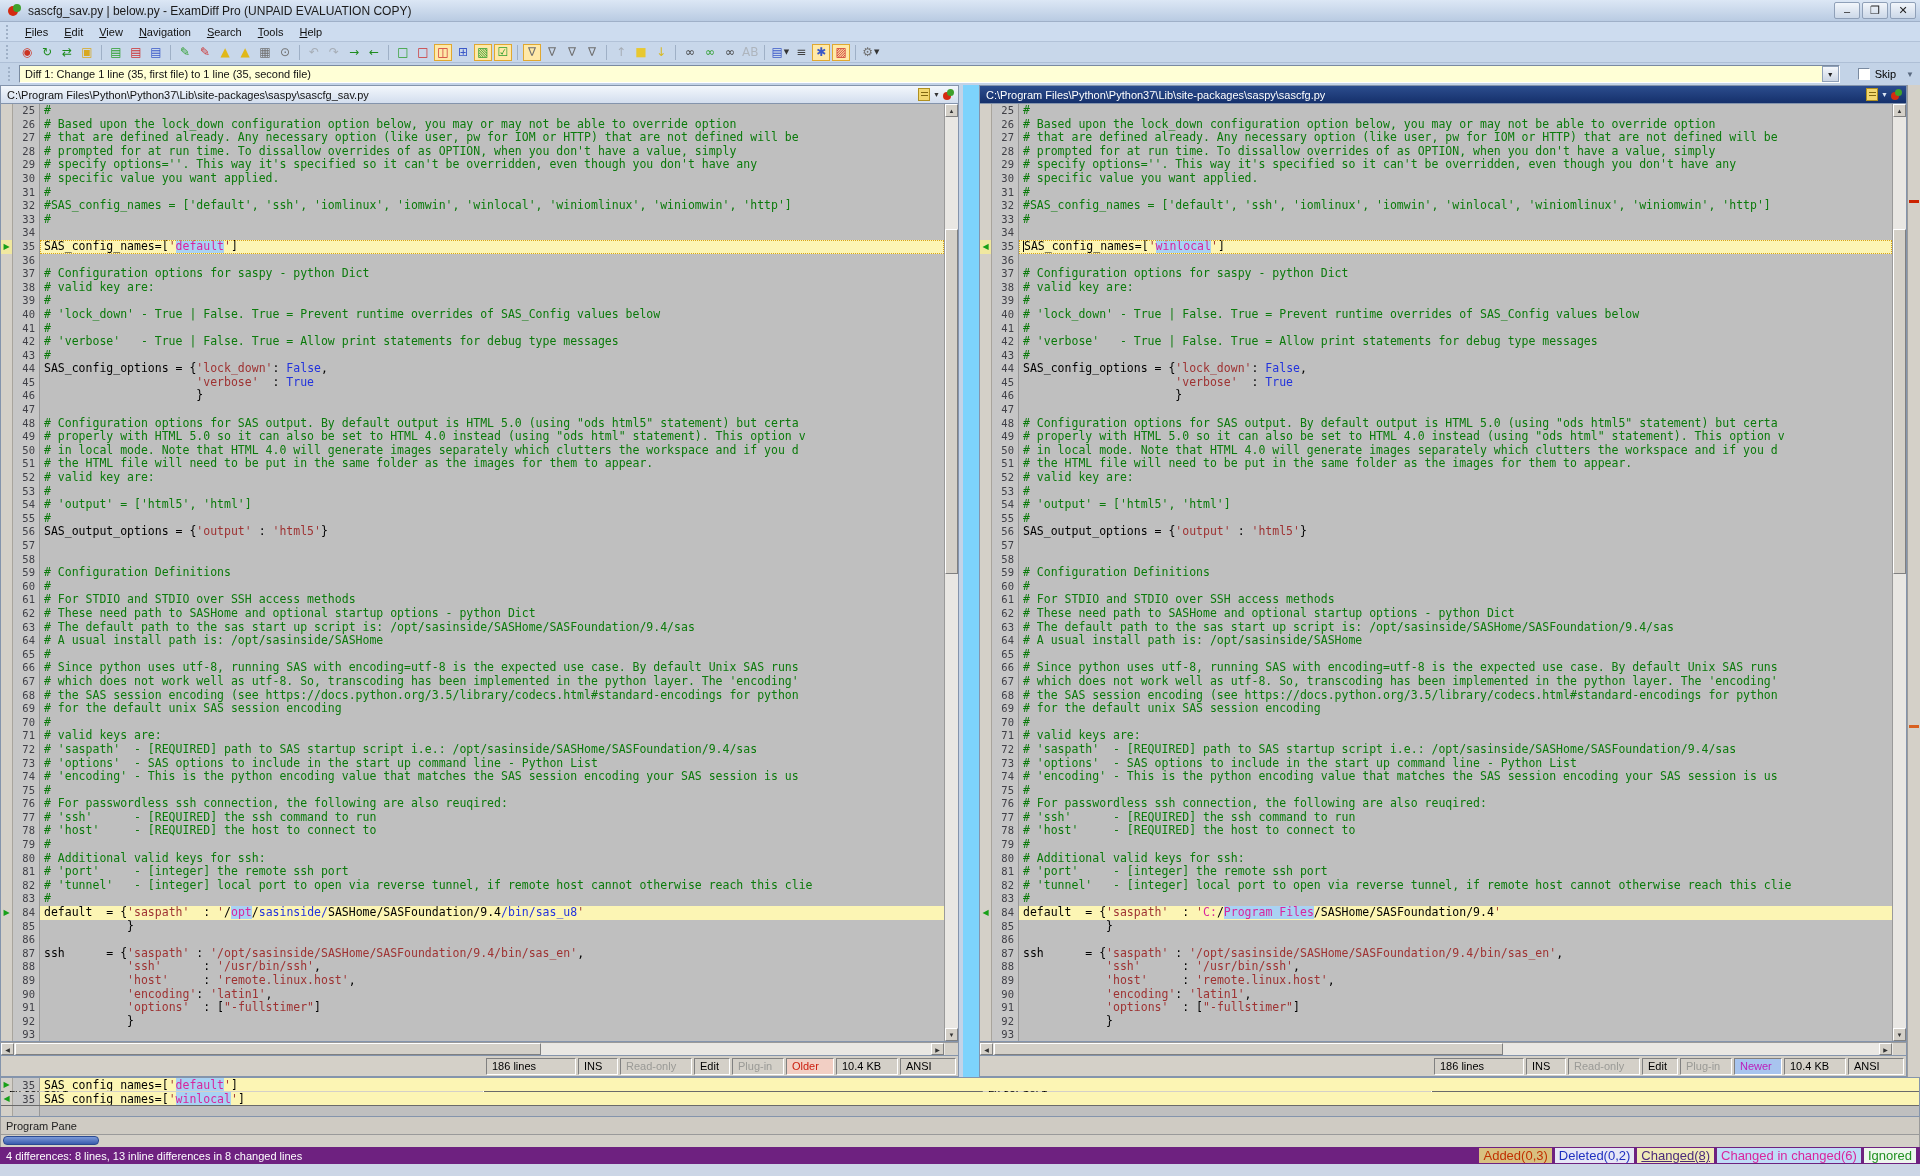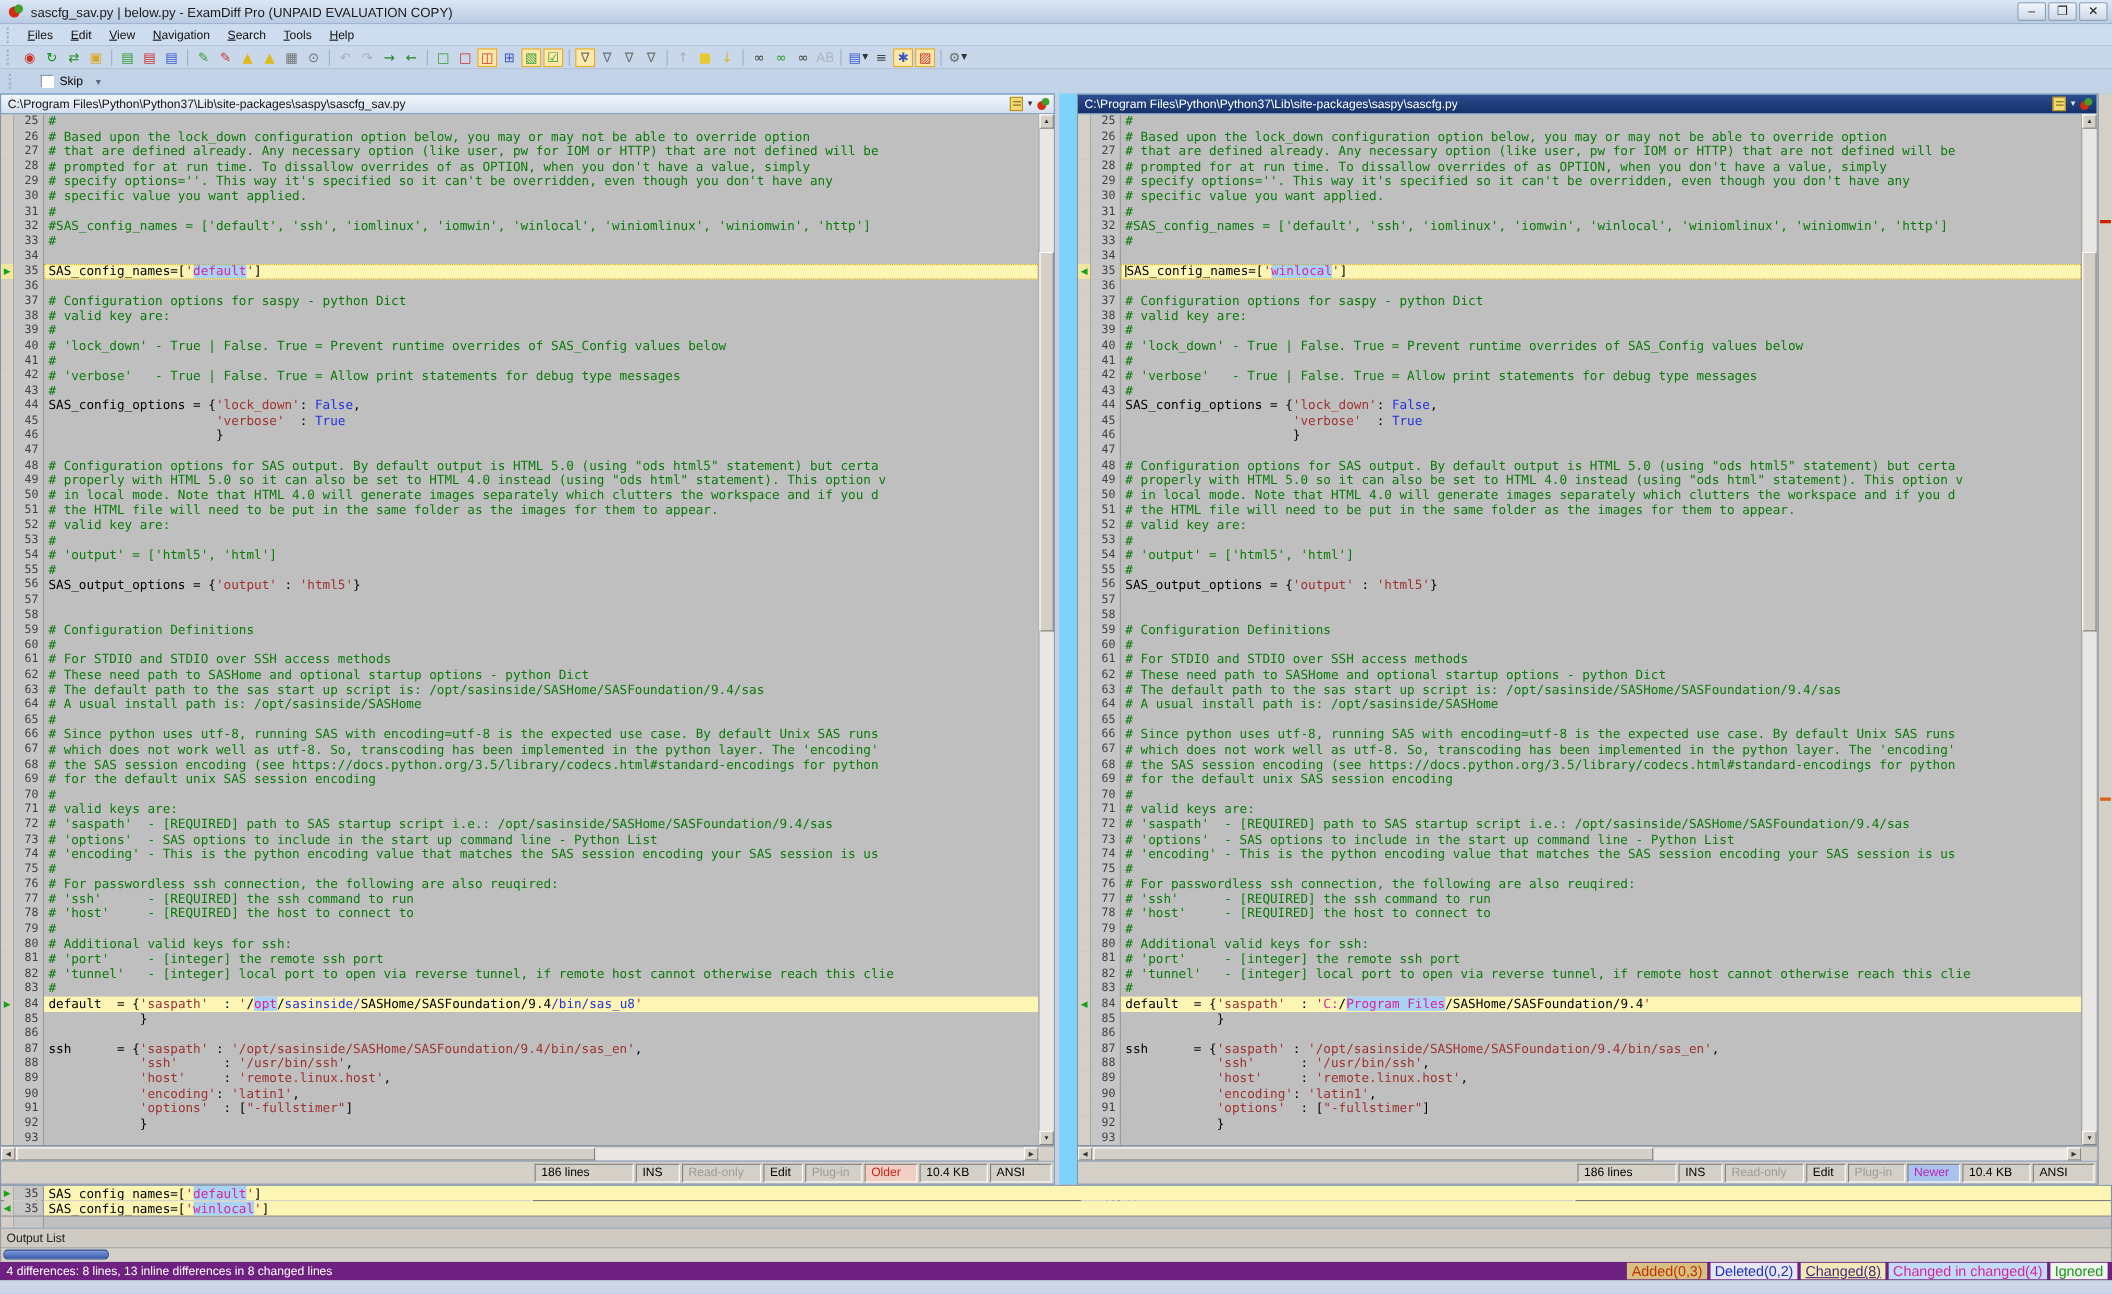--- a/index.html
+++ b/index.html
@@ -204,20 +204,24 @@
     <span class="tbtn" style="color: rgb(58, 88, 200);">▤<span class="dd">▼</span></span>
     <span class="tbtn" style="color: rgb(64, 64, 64);">≡</span>
     <span class="tbtn framed" style="color: rgb(58, 88, 200);">✱</span>
     <span class="tbtn framed" style="color: rgb(204, 48, 48);">▨</span>
     <span class="tsep"></span>
     <span class="tbtn" style="color: rgb(112, 112, 112);">⚙<span class="dd">▼</span></span>
   </div>
 
 <div class="diffbar">
   <span class="grip"></span>
+  <div class="combo">
+    <span class="ctext">Diff 1: Change 1 line (35, first file) to 1 line (35, second file)</span>
+    <span class="dbtn">▼</span>
+  </div>
   <span class="skipwrap">
     <span class="cb"></span>
     <span>Skip</span>
   </span>
   <span class="tinydd">▼</span>
 </div>
 
 <div class="main">
 
   <div class="pane left">
@@ -450,29 +454,29 @@
     <div class="brow"><span class="mk">▶</span><span class="ln">35</span><span class="cd"><span class="tk-n">SAS_config_names=[</span><span class="tk-s">'</span><span class="tk-m">default</span><span class="tk-s">'</span><span class="tk-n">]</span></span></div>
     <div class="brow"><span class="mk">◀</span><span class="ln">35</span><span class="cd"><span class="tk-n">SAS_config_names=[</span><span class="tk-s">'</span><span class="tk-m">winlocal</span><span class="tk-s">'</span><span class="tk-n">]</span></span></div>
     <div class="btail">
       <span class="mk"></span>
       <span class="ln"></span>
       <span class="rest"></span>
     </div>
   </div>
 
 <div class="outputhdr">
-  <span>Output List</span>
+  <span>Program Pane</span>
 </div>
 <div class="outputscroll">
   <span class="outthumb"></span>
 </div>
 
 <div class="purplebar">
   <span class="summary">4 differences: 8 lines, 13 inline differences in 8 changed lines</span>
   <span class="badges" id="badges">
       <span class="badge" style="color: rgb(192, 48, 0); background: rgb(216, 192, 128);">Added(0,3)</span>
       <span class="badge" style="color: rgb(32, 48, 192); background: rgb(230, 230, 246);">Deleted(0,2)</span>
       <span class="badge" style="color: rgb(74, 42, 122); background: rgb(240, 234, 184); text-decoration: underline;">Changed(8)</span>
-      <span class="badge" style="color: rgb(216, 37, 157); background: rgb(192, 220, 248);">Changed in changed(4)</span>
+      <span class="badge" style="color: rgb(216, 37, 157); background: rgb(192, 220, 248);">Changed in changed(6)</span>
       <span class="badge" style="color: rgb(32, 144, 32); background: rgb(238, 246, 238);">Ignored</span>
     </span>
 </div>
 <div class="bottomedge"></div>
 
 </body></html>

